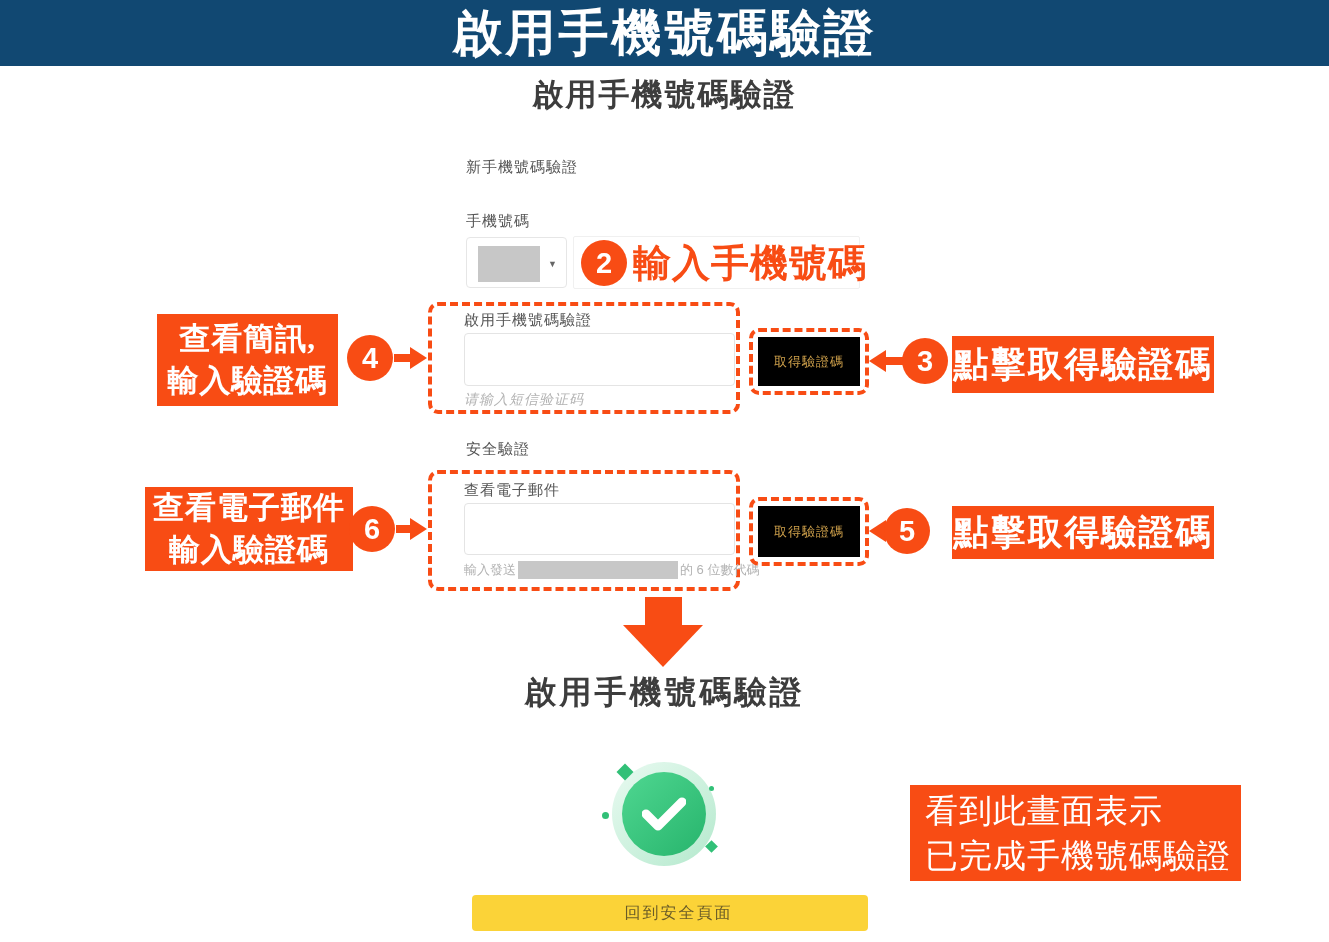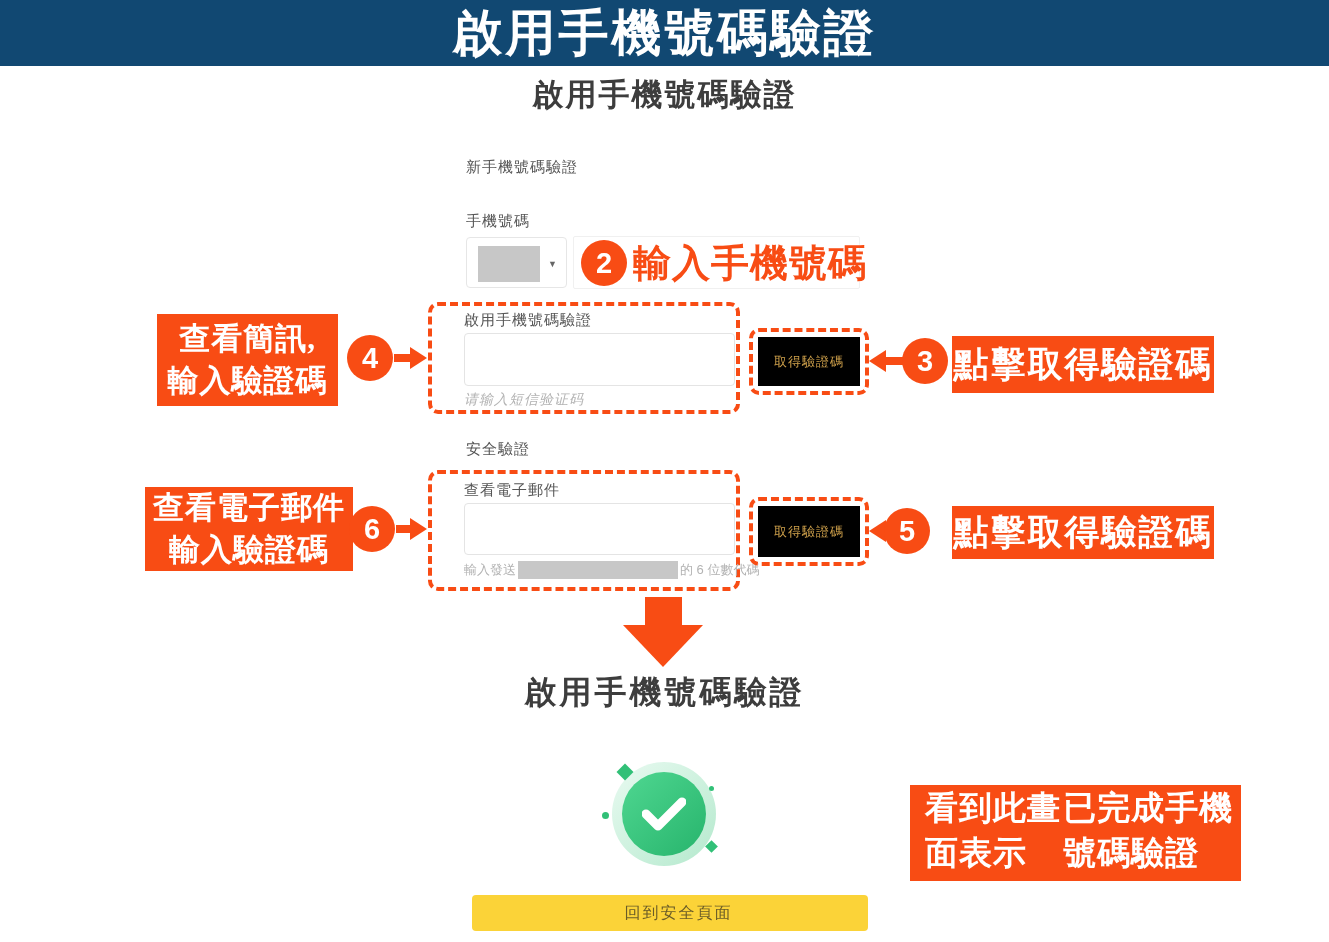--- a/index.html
+++ b/index.html
@@ -68,21 +68,21 @@
   .result-title{left:0;top:671px;width:1329px;text-align:center;font-size:32px;font-weight:800;color:var(--ink);letter-spacing:3px;}
 
   
   .success-wrap{left:601px;top:756px;width:128px;height:116px;}
   .halo{left:11px;top:6px;width:104px;height:104px;border-radius:50%;background:linear-gradient(135deg,#e9faf1,#b4e9cd);}
   .check-circle{left:21px;top:16px;width:84px;height:84px;border-radius:50%;background:linear-gradient(315deg,#27b46c,#4fd791);display:flex;align-items:center;justify-content:center;}
   .sparkle{background:var(--green);}
   .diamond{transform:rotate(45deg);}
   .round{border-radius:50%;}
 
-  .done-box{left:910px;top:785px;width:331px;height:96px;background:var(--orange);color:#fff;font-weight:700;display:flex;flex-direction:row;justify-content:center;padding-left:15px;}
+  .done-box{left:910px;top:785px;width:331px;height:96px;background:var(--orange);color:#fff;font-weight:400;display:flex;flex-direction:column;justify-content:center;padding-left:15px;}
   .done-line{font-size:33px;line-height:45px;letter-spacing:1px;}
 
   .back-btn{left:472px;top:895px;width:396px;height:36px;background:var(--yellow);border:none;border-radius:4px;font-size:16px;color:#6a5c28;letter-spacing:2px;cursor:pointer;font-family:inherit;padding-left:17px;}
 </style>
 </head>
 <body>
 
 <div class="canvas">
 
   <div class="abs banner">

